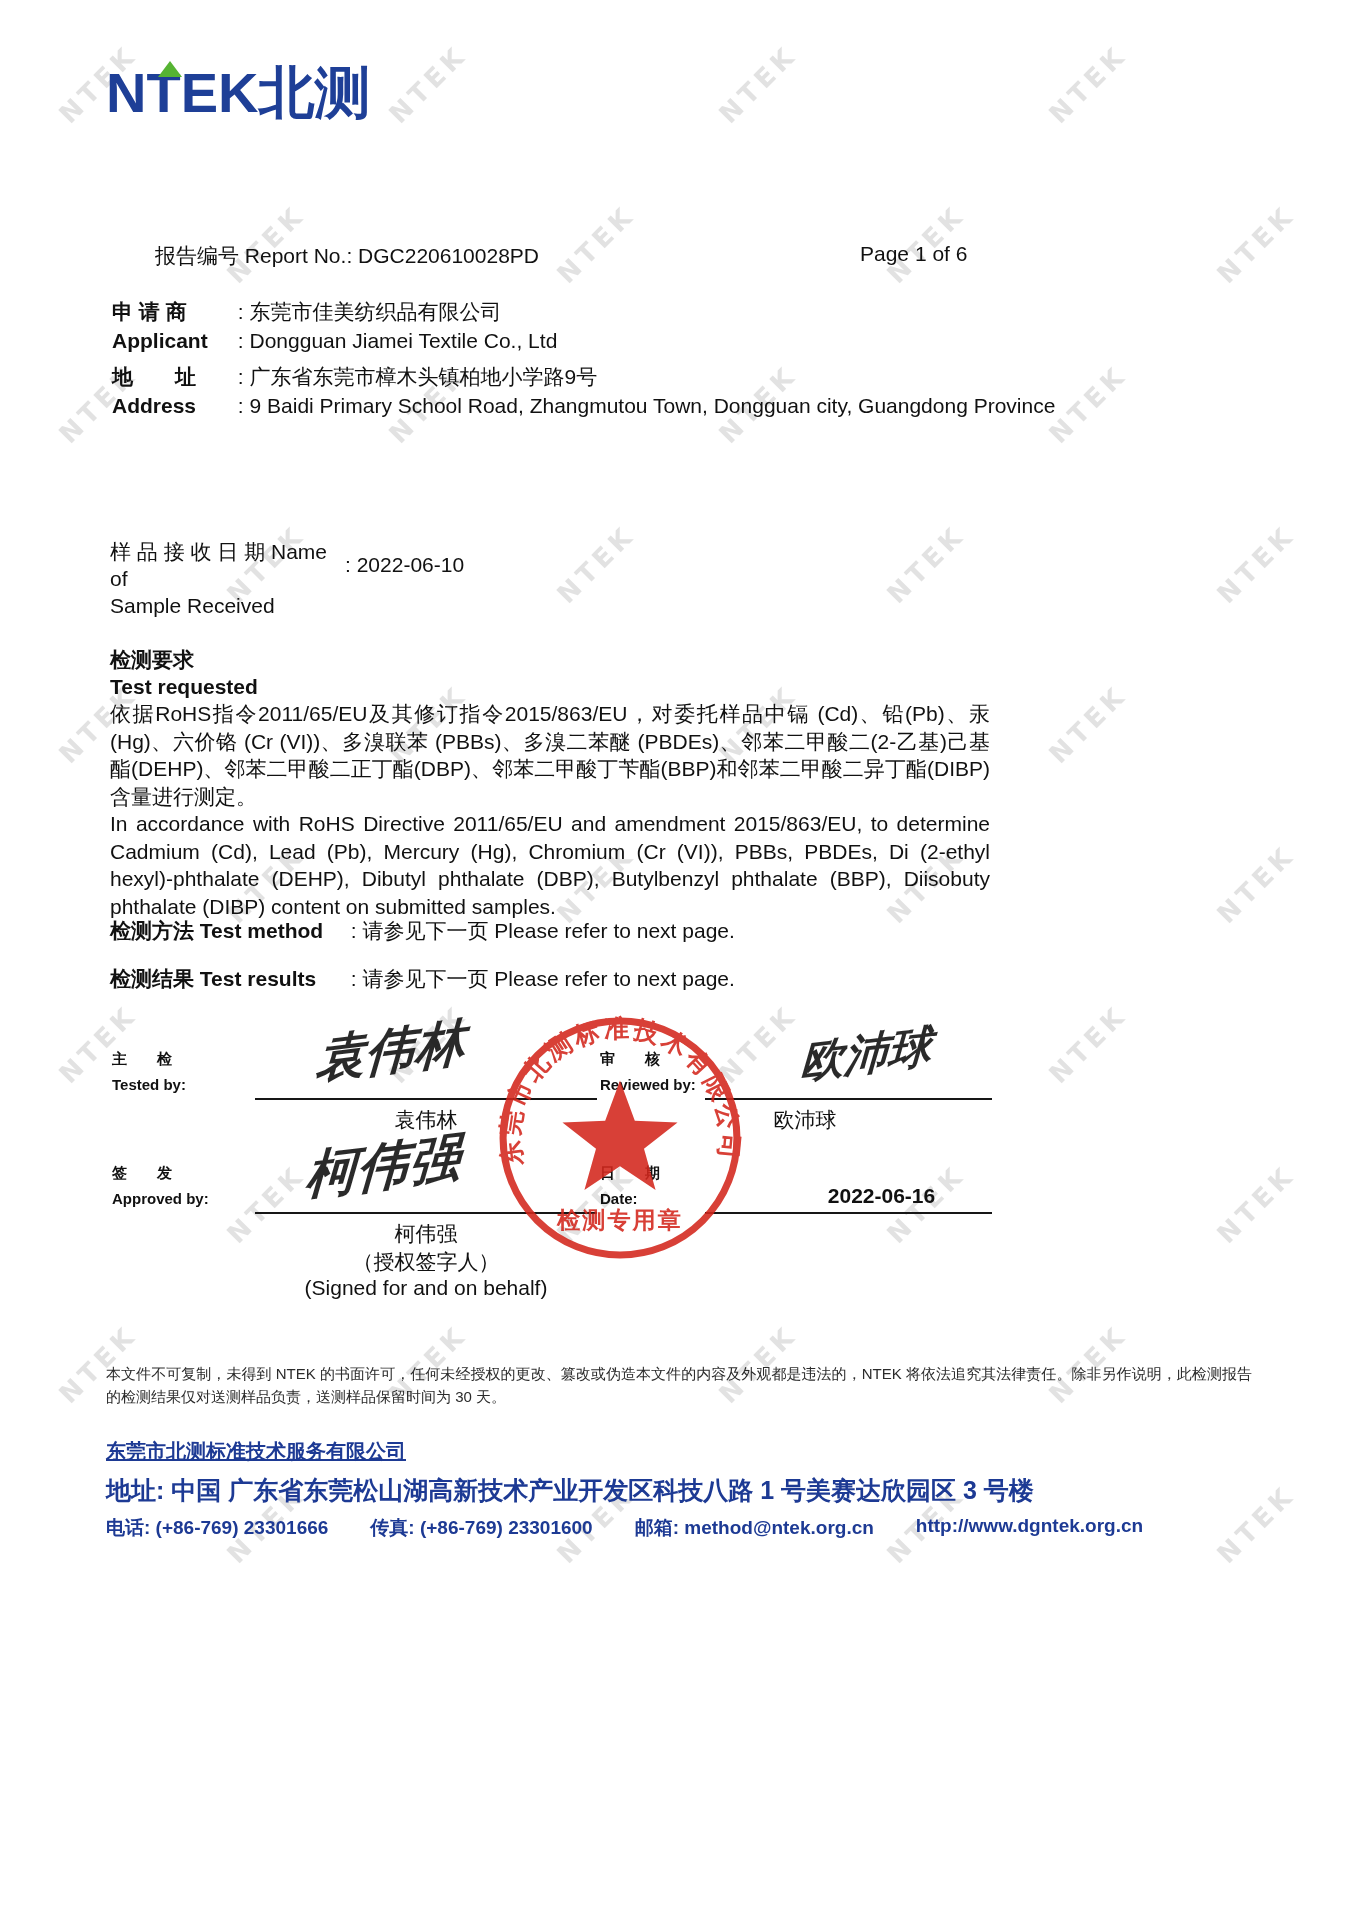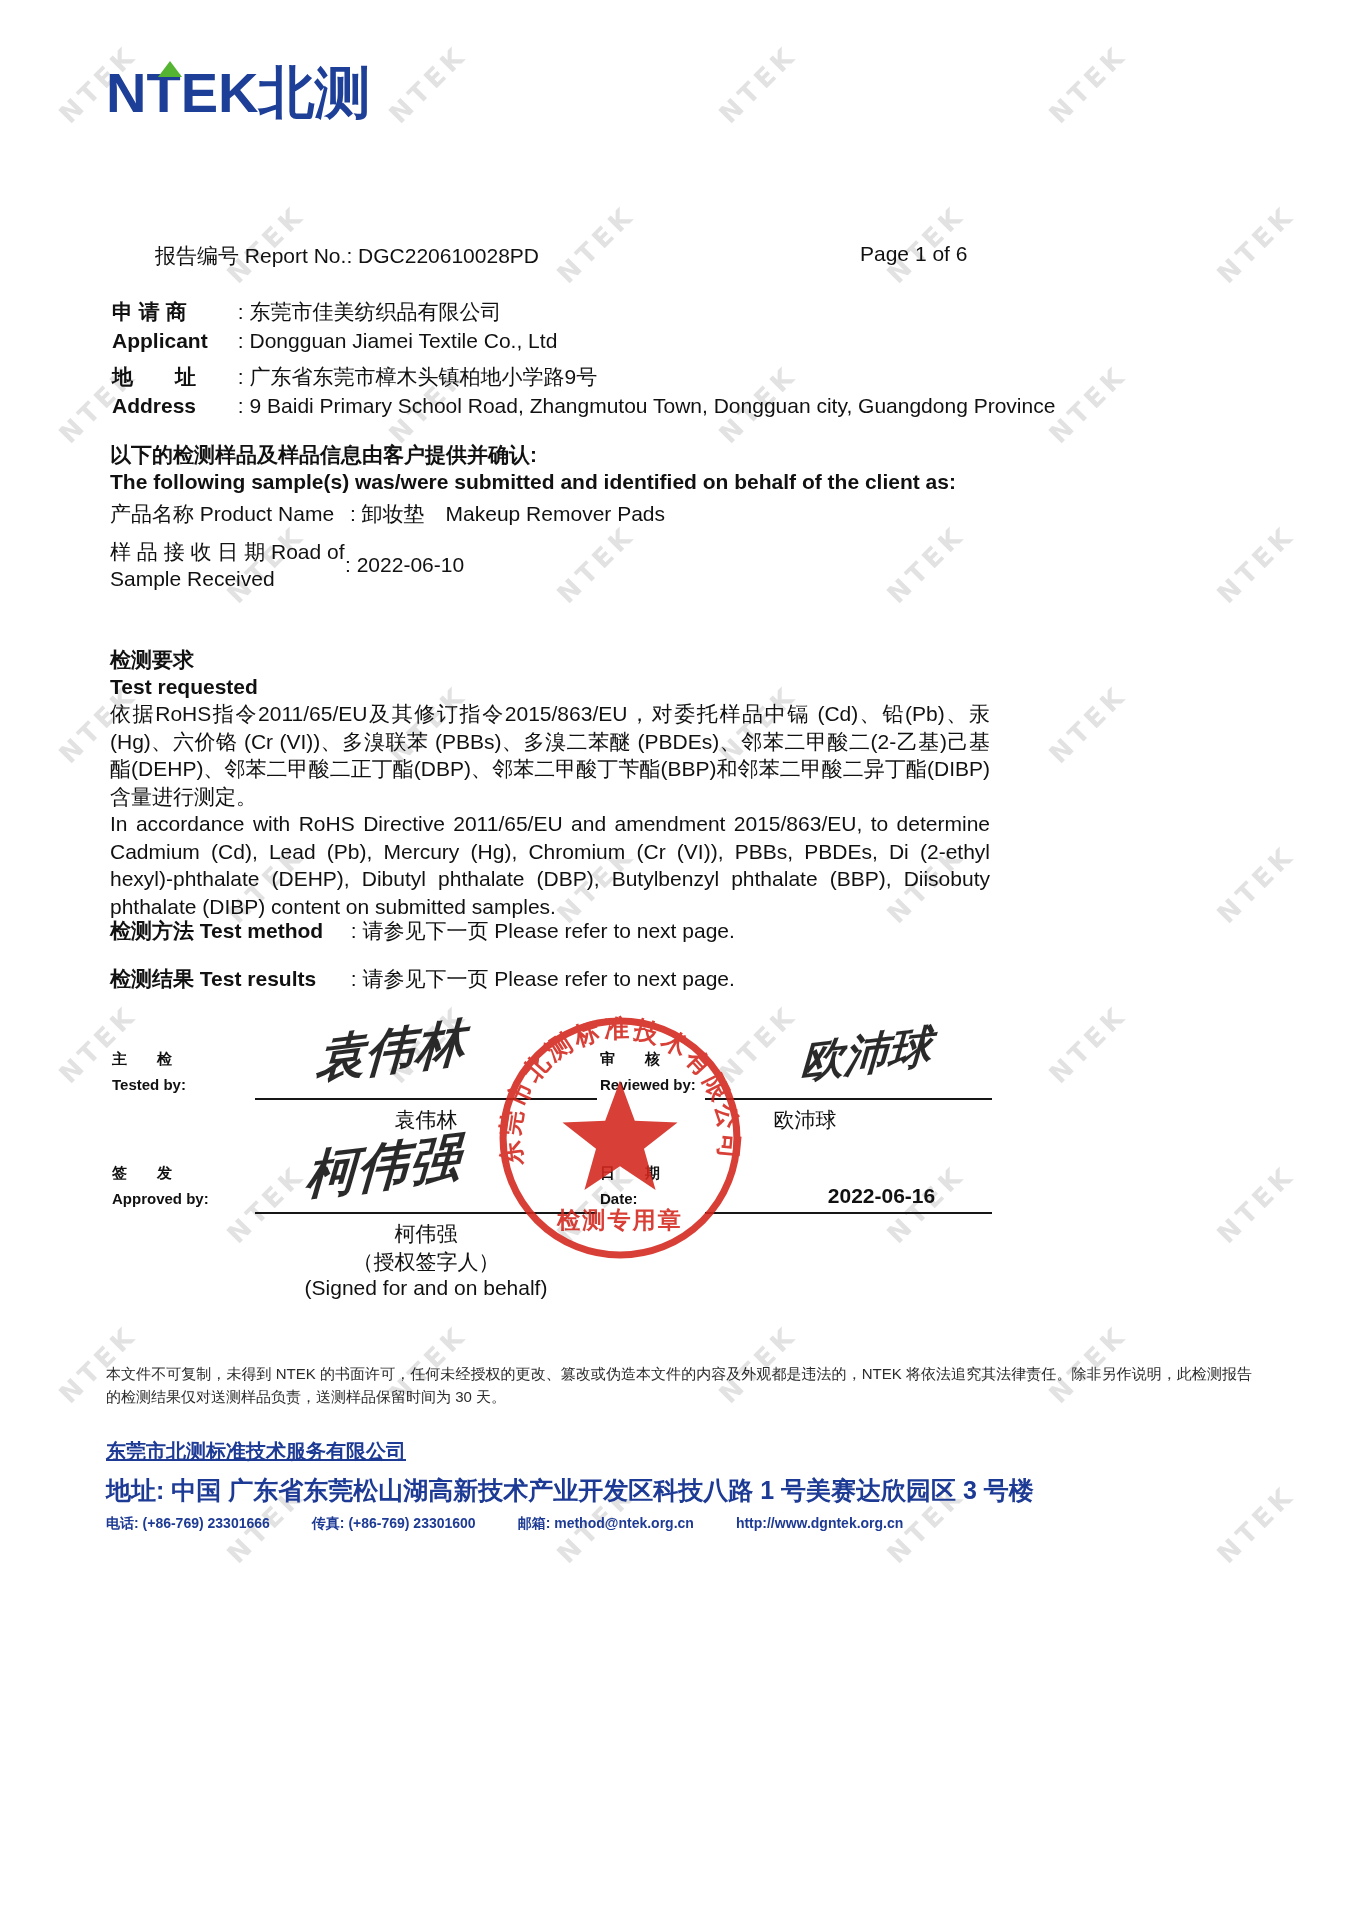--- a/index.html
+++ b/index.html
@@ -52,21 +52,21 @@
 
   .stamp { z-index:5; opacity:.88; }
   .stamp-arc-text { font-size:25px; fill:#d3261c; font-weight:bold; letter-spacing:3px; }
   .stamp-caption { font-size:23px; fill:#d3261c; font-weight:bold; letter-spacing:2px; }
 
   .disclaimer { font-size:15px; line-height:23px; color:#2b2b2b; text-align:justify; }
 
   .footer { color:#1d3a94; font-weight:bold; }
   .footer-company { font-size:20px; text-decoration:underline; }
   .footer-address { font-size:25px; margin-top:9px; }
-  .footer-contact { display:flex; gap:42px; font-size:14px; margin-top:8px; }
+  .footer-contact { display:flex; gap:42px; font-size:19px; margin-top:8px; }
 </style>
 </head>
 <body>
 
 <div class="page">
 
   <svg class="wm" width="1357" height="1920">
     <defs>
       <pattern id="wmp" width="330" height="320" patternUnits="userSpaceOnUse">
         <text class="wmtext" x="70" y="125" transform="rotate(-45 70 125)">NTEK</text>
@@ -103,33 +103,25 @@
       <div class="info-row">
         <span class="info-label">地　　址</span>
         <span>: 广东省东莞市樟木头镇柏地小学路9号</span>
       </div>
       <div class="info-row">
         <span class="info-label">Address</span>
         <span>: 9 Baidi Primary School Road, Zhangmutou Town, Dongguan city, Guangdong Province</span>
       </div>
     </div>
 
-    <div class="abs" style="left:110px; top:441px; width:920px;">
-      <div class="intro-line">以下的检测样品及样品信息由客户提供并确认:</div>
-      <div class="intro-line">The following sample(s) was/were submitted and identified on behalf of the client as:</div>
-      <div class="product-line">
-        <span>产品名称 Product Name</span>
-        <span style="margin-left:10px;">: 卸妆垫　Makeup Remover Pads</span>
-      </div>
-    </div>
 
     <div class="abs" style="left:110px; top:538px; width:920px;">
       <div class="date-row">
         <div class="date-label">
-          <div>样 品 接 收 日 期 Road of</div>
+          <div>样 品 接 收 日 期 Name of</div>
           <div>Sample Received</div>
         </div>
         <div class="date-value" style="padding-top:13px;">: 2022-06-10</div>
       </div>
     </div>
 
     <div class="abs" style="left:110px; top:646px; width:880px;">
       <div class="b" style="line-height:27px;">检测要求</div>
       <div class="b" style="line-height:27px;">Test requested</div>
       <p class="para">依据RoHS指令2011/65/EU及其修订指令2015/863/EU，对委托样品中镉 (Cd)、铅(Pb)、汞 (Hg)、六价铬 (Cr (VI))、多溴联苯 (PBBs)、多溴二苯醚 (PBDEs)、邻苯二甲酸二(2-乙基)己基酯(DEHP)、邻苯二甲酸二正丁酯(DBP)、邻苯二甲酸丁苄酯(BBP)和邻苯二甲酸二异丁酯(DIBP)含量进行测定。</p>

